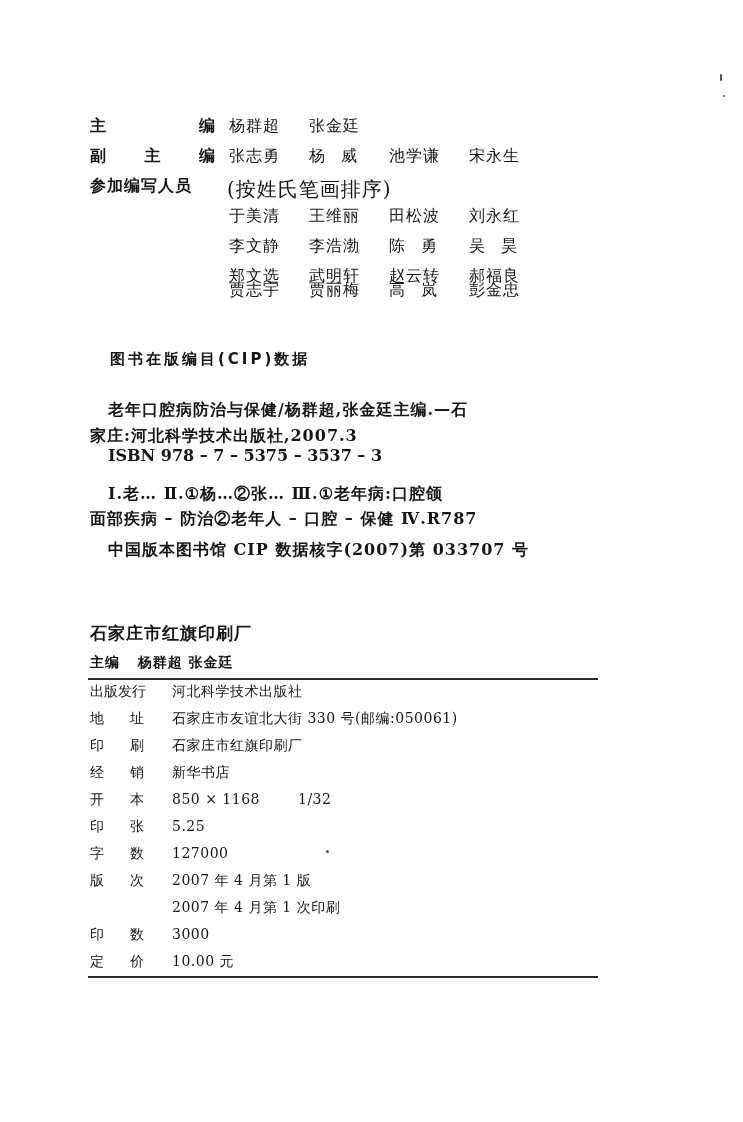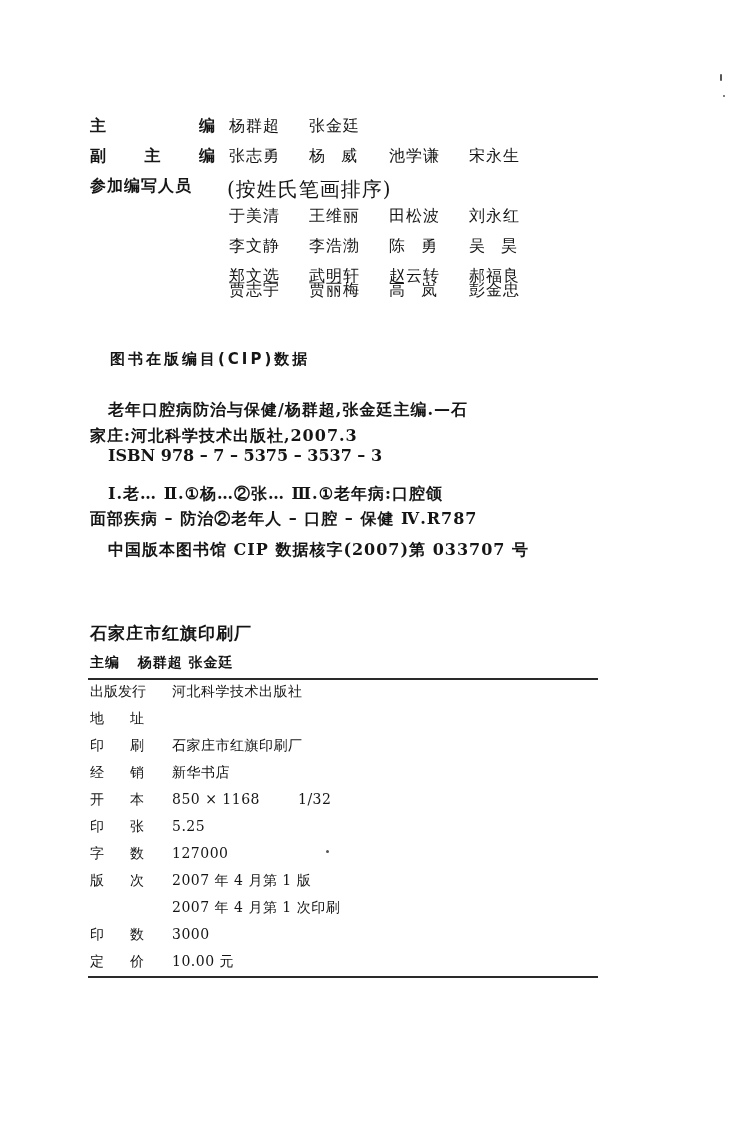--- a/index.html
+++ b/index.html
@@ -112,20 +112,21 @@
 </div>
 <div class="rule" style="top:678px;"></div>
 
 <div class="row" style="top:683px;">
   <span class="k-wide">出版发行</span>
   <span class="v">河北科学技术出版社</span>
 </div>
 <div class="row" style="top:710px;">
   <span class="k1">地</span>
   <span class="k2">址</span>
+  <span class="v">石家庄市友谊北大街 330 号(邮编:050061)</span>
 </div>
 <div class="row" style="top:737px;">
   <span class="k1">印</span>
   <span class="k2">刷</span>
   <span class="v">石家庄市红旗印刷厂</span>
 </div>
 <div class="row" style="top:764px;">
   <span class="k1">经</span>
   <span class="k2">销</span>
   <span class="v">新华书店</span>

